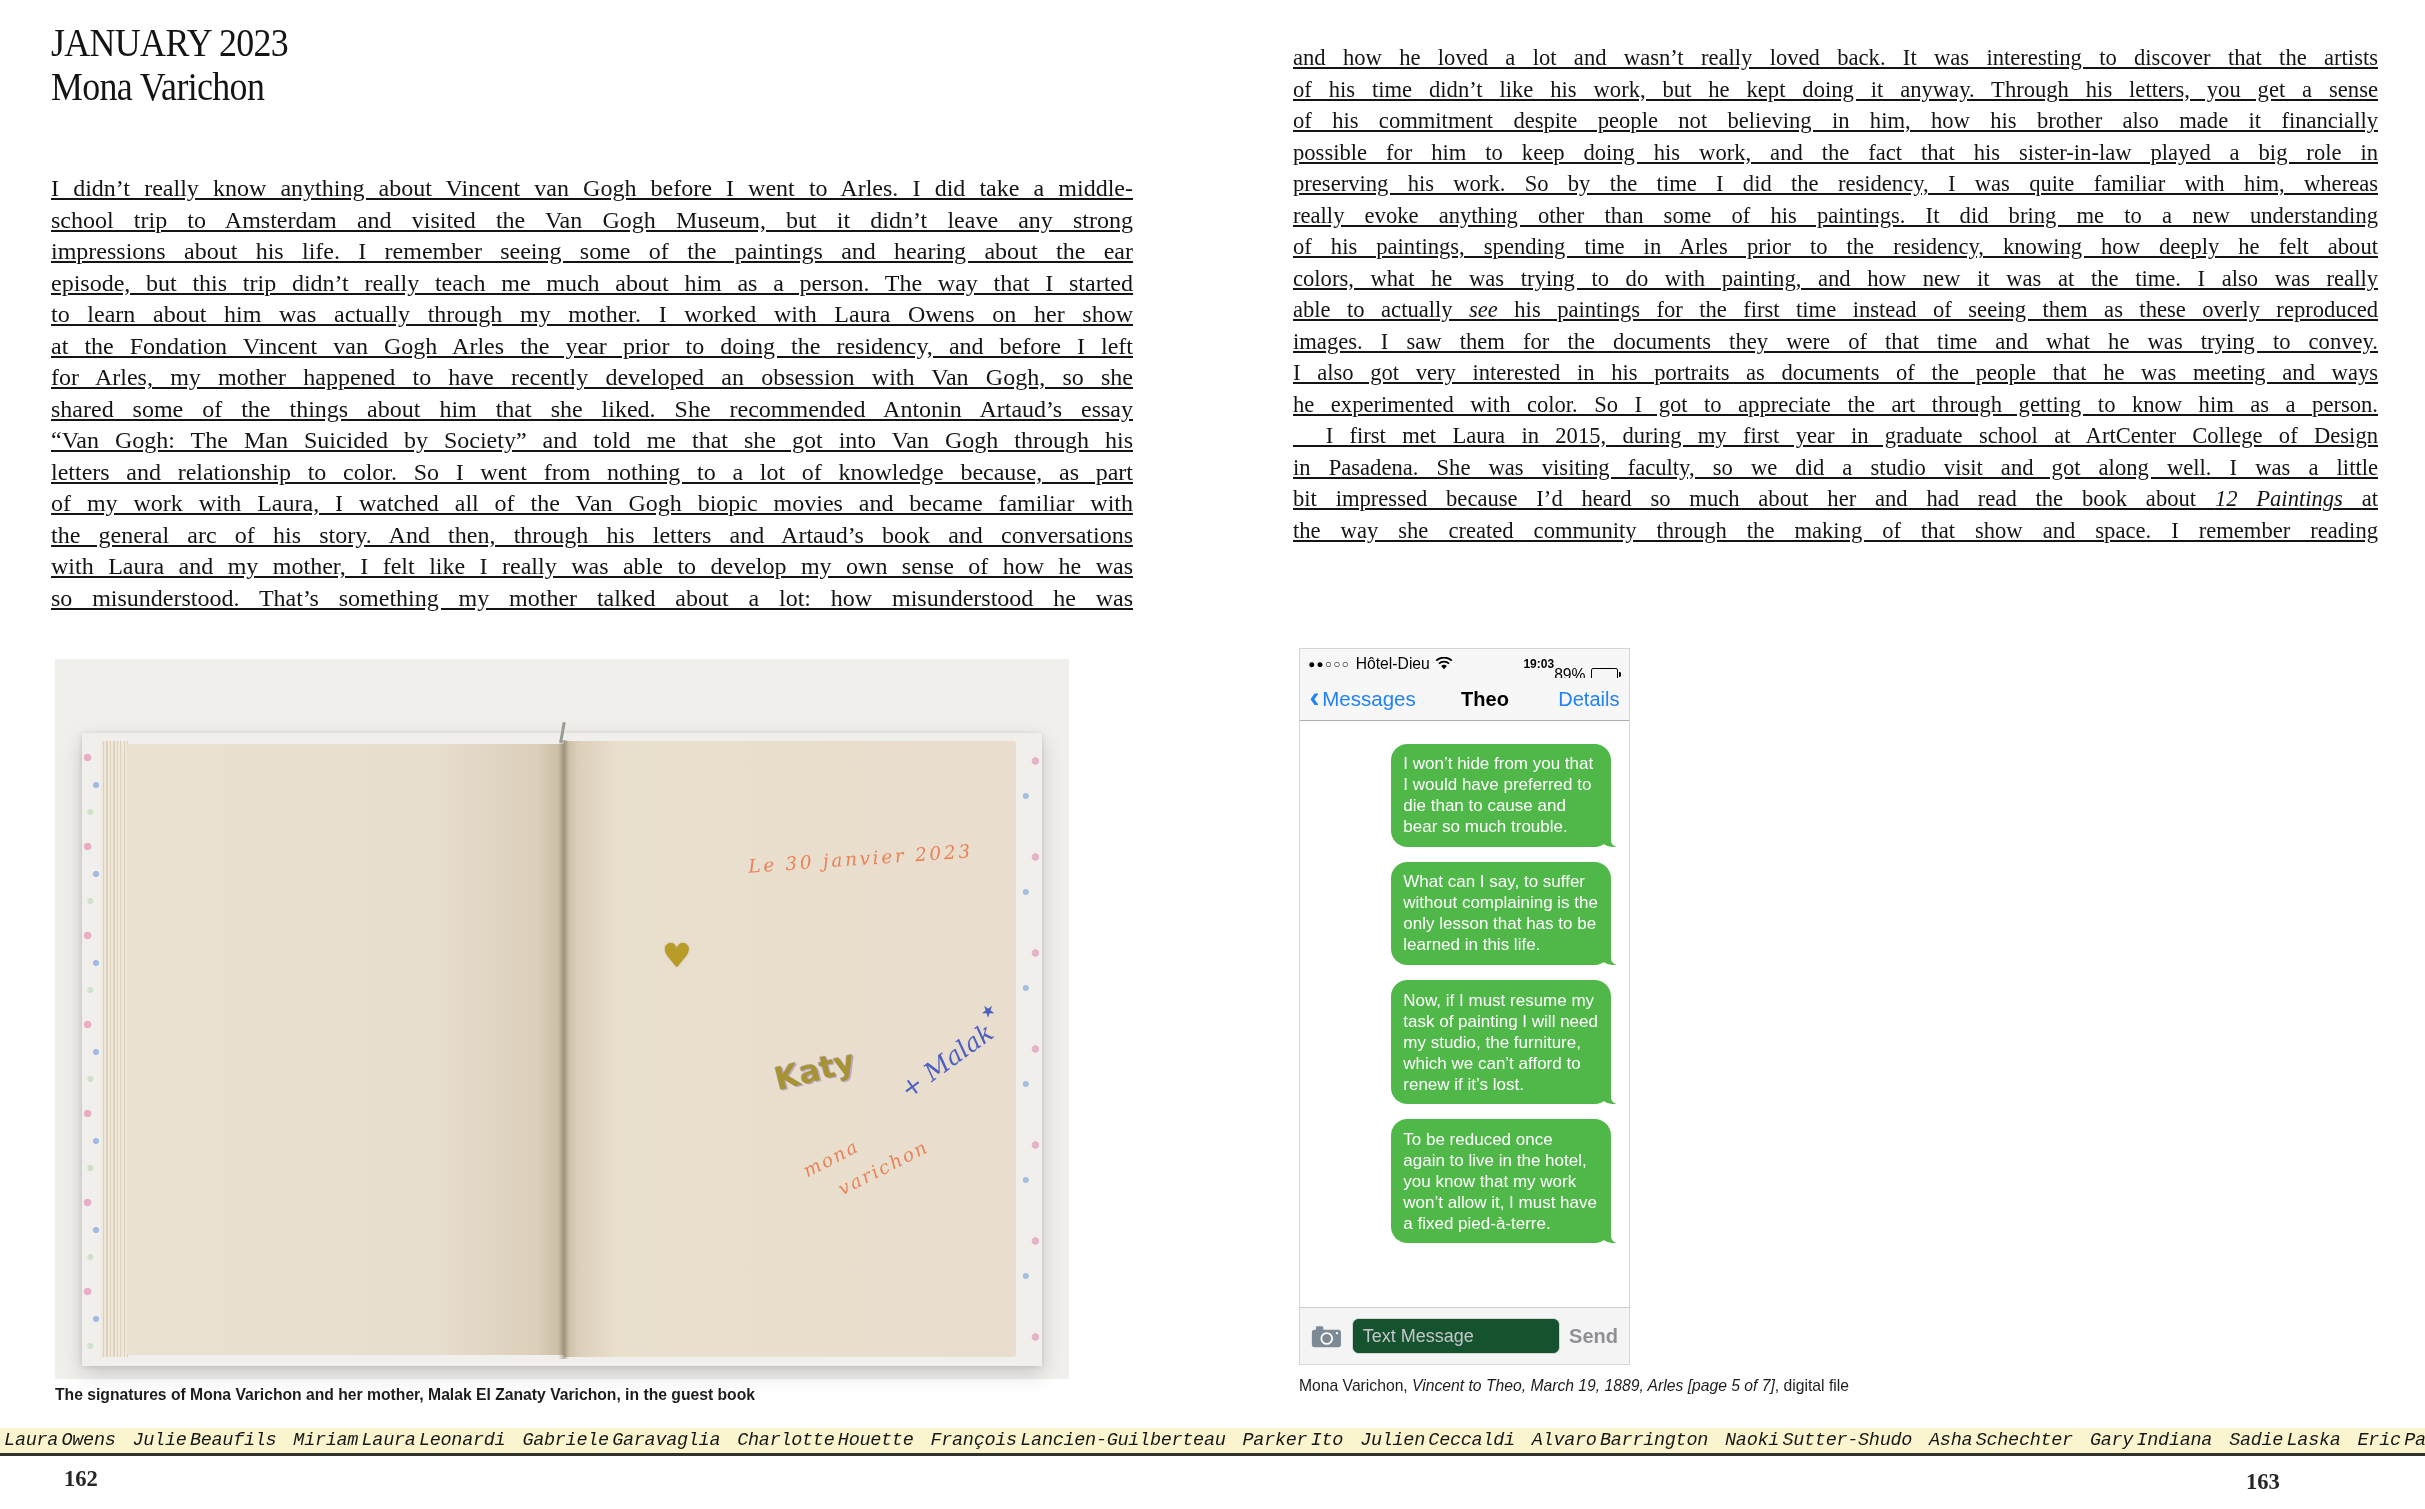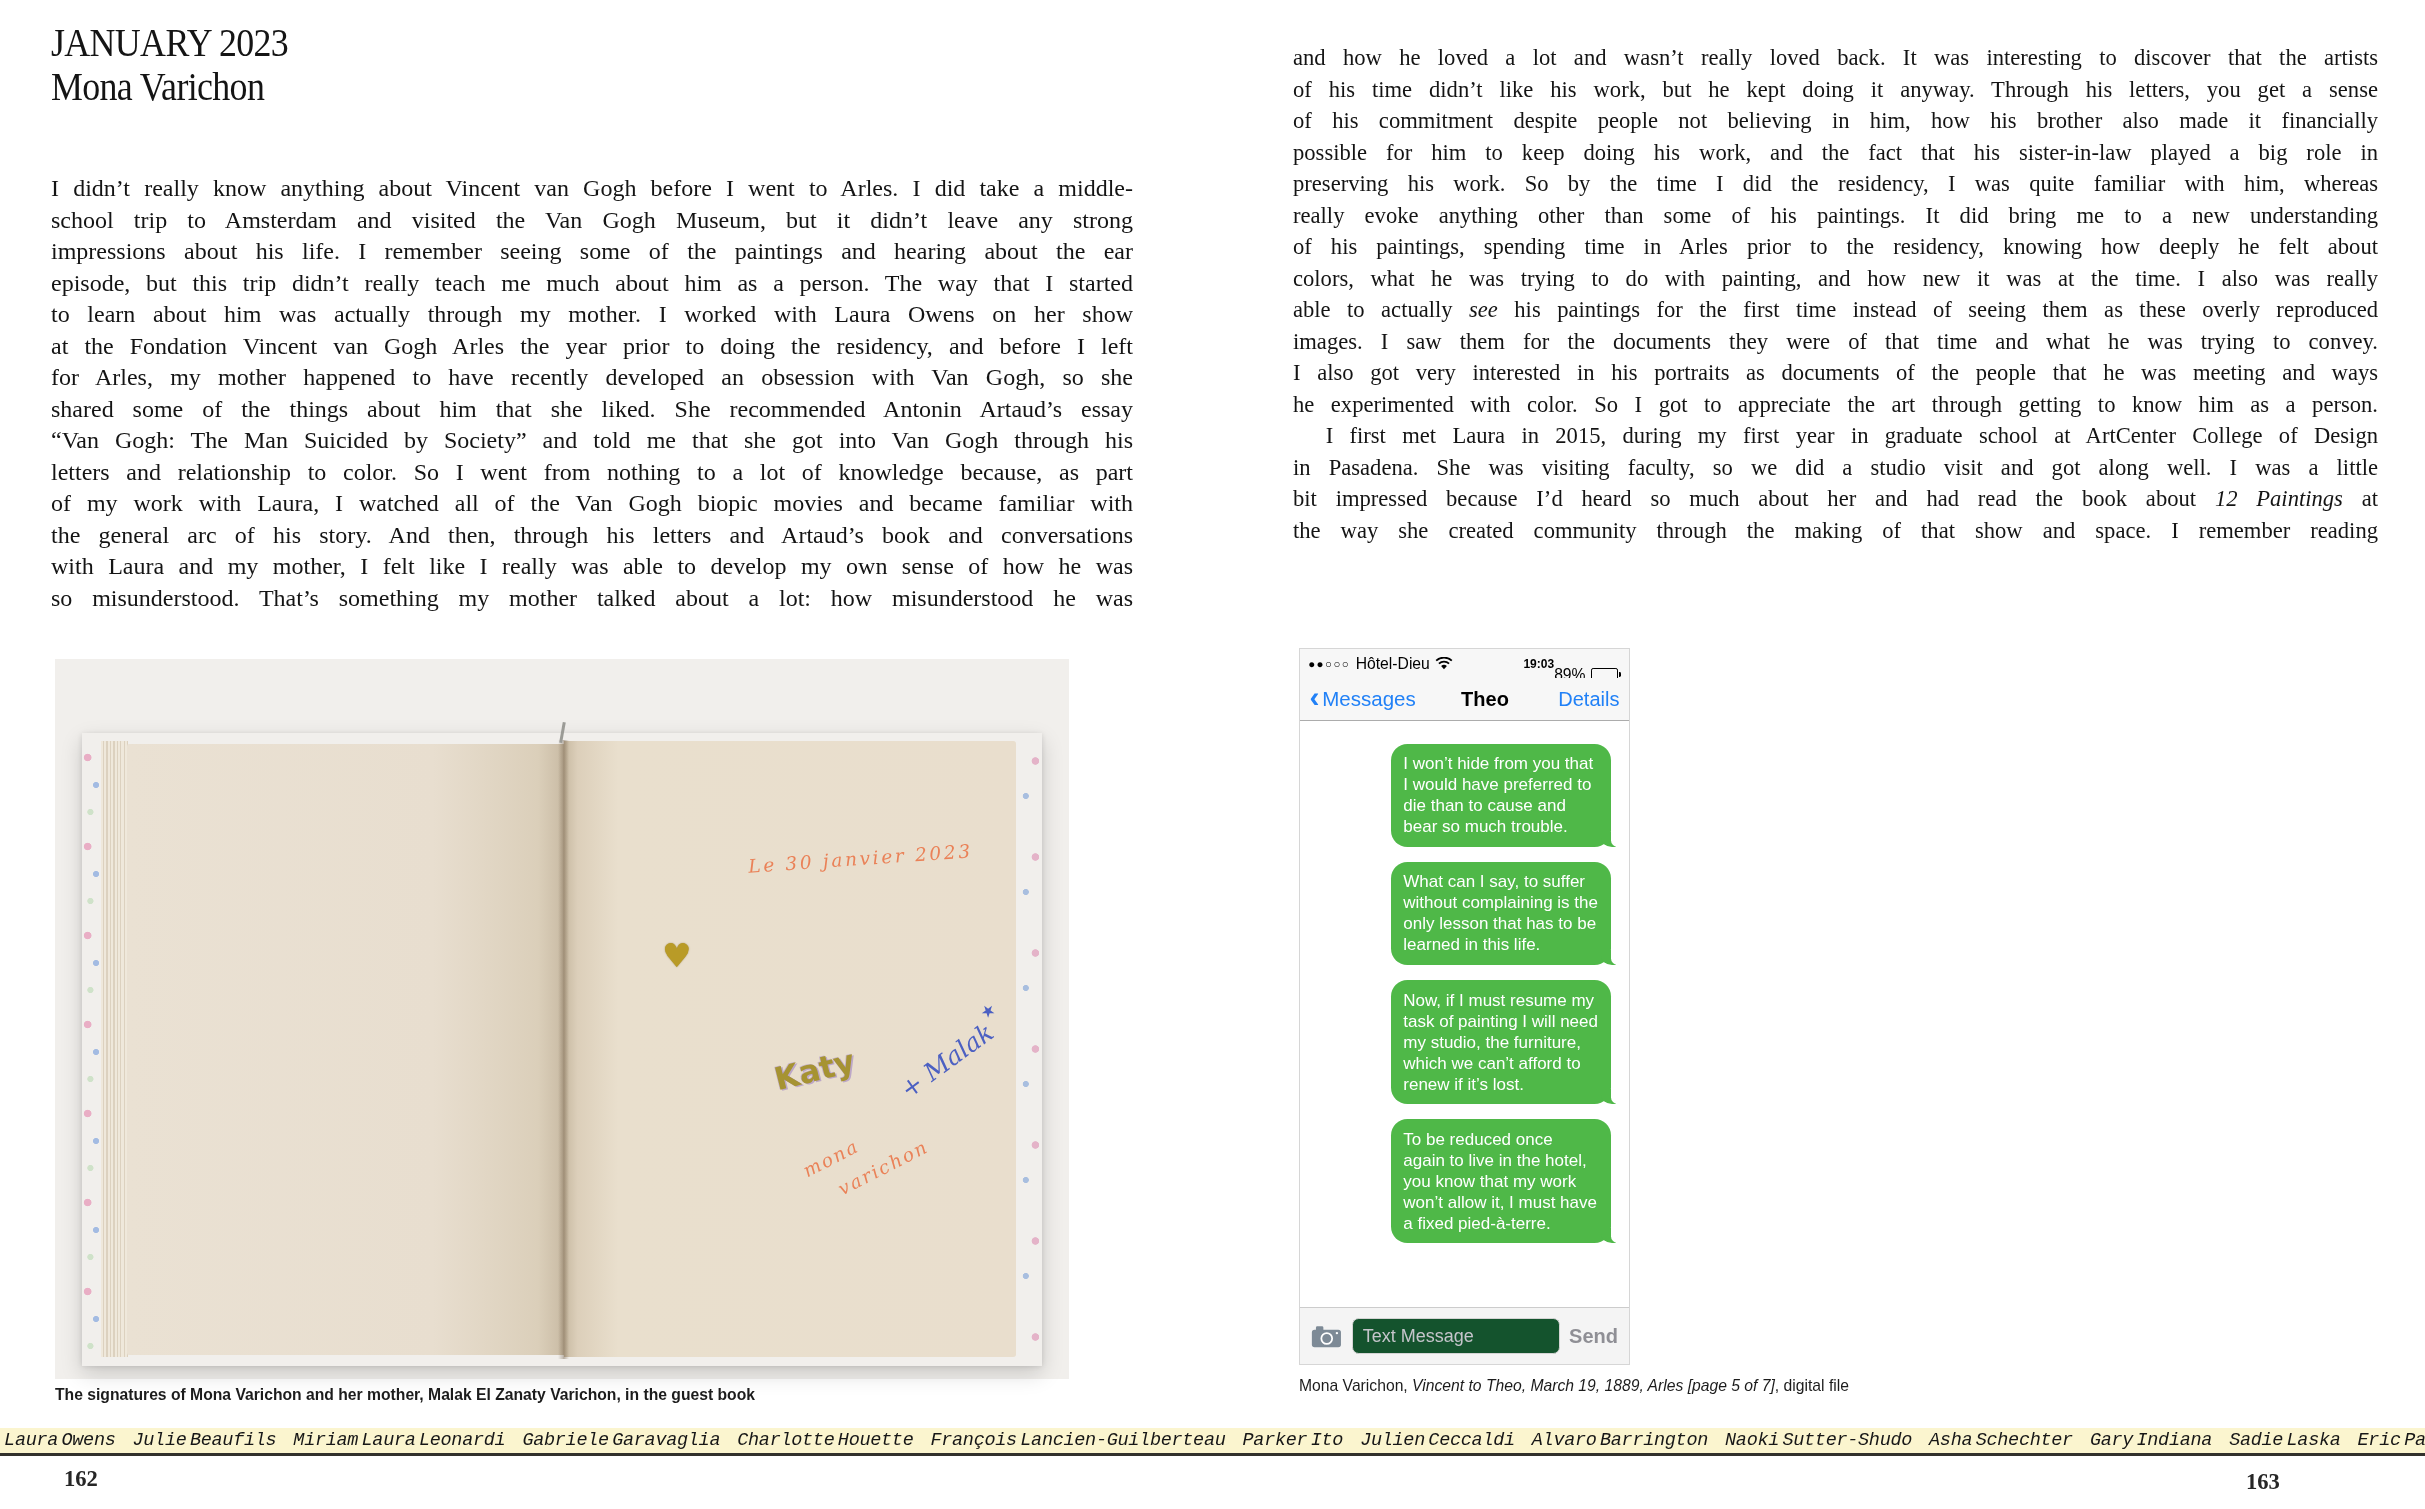--- a/index.html
+++ b/index.html
@@ -3,21 +3,21 @@
 <meta charset="utf-8">
 <style>
   html,body{margin:0;padding:0;background:#fff;}
   body{width:2426px;height:1510px;position:relative;overflow:hidden;
        font-family:"Liberation Serif",serif;color:#141414;}
   .abs{position:absolute;}
 
   
   .title{left:51px;top:20.5px;font-size:39px;line-height:44px;letter-spacing:-0.7px;
          transform:scaleX(.92);transform-origin:left top;}
-  .col{overflow:hidden;}
+  .col{overflow:hidden;text-decoration:underline;}
   .col .jline{text-align:justify;text-align-last:justify;white-space:normal;}
   .col-left{left:51px;top:173px;width:1082px;font-size:24px;line-height:31.5px;}
   .col-right{left:1293px;top:42px;width:1085px;font-size:22.6px;line-height:31.5px;}
 
   
   .photo{left:55px;top:659px;width:1014px;height:720px;background:#f1efec;}
   .book{position:absolute;left:27px;top:74px;width:960px;height:633px;
         box-shadow:0 8.2px 20.5px rgba(0,0,0,.16),0 1.4px 5.5px rgba(0,0,0,.12);}
   .cover-left{position:absolute;left:0;top:4.1px;width:20.5px;height:624px;border-radius:3.4px 0 0 3.4px;
         background:linear-gradient(#ccd7d4,#c3d0cd);

